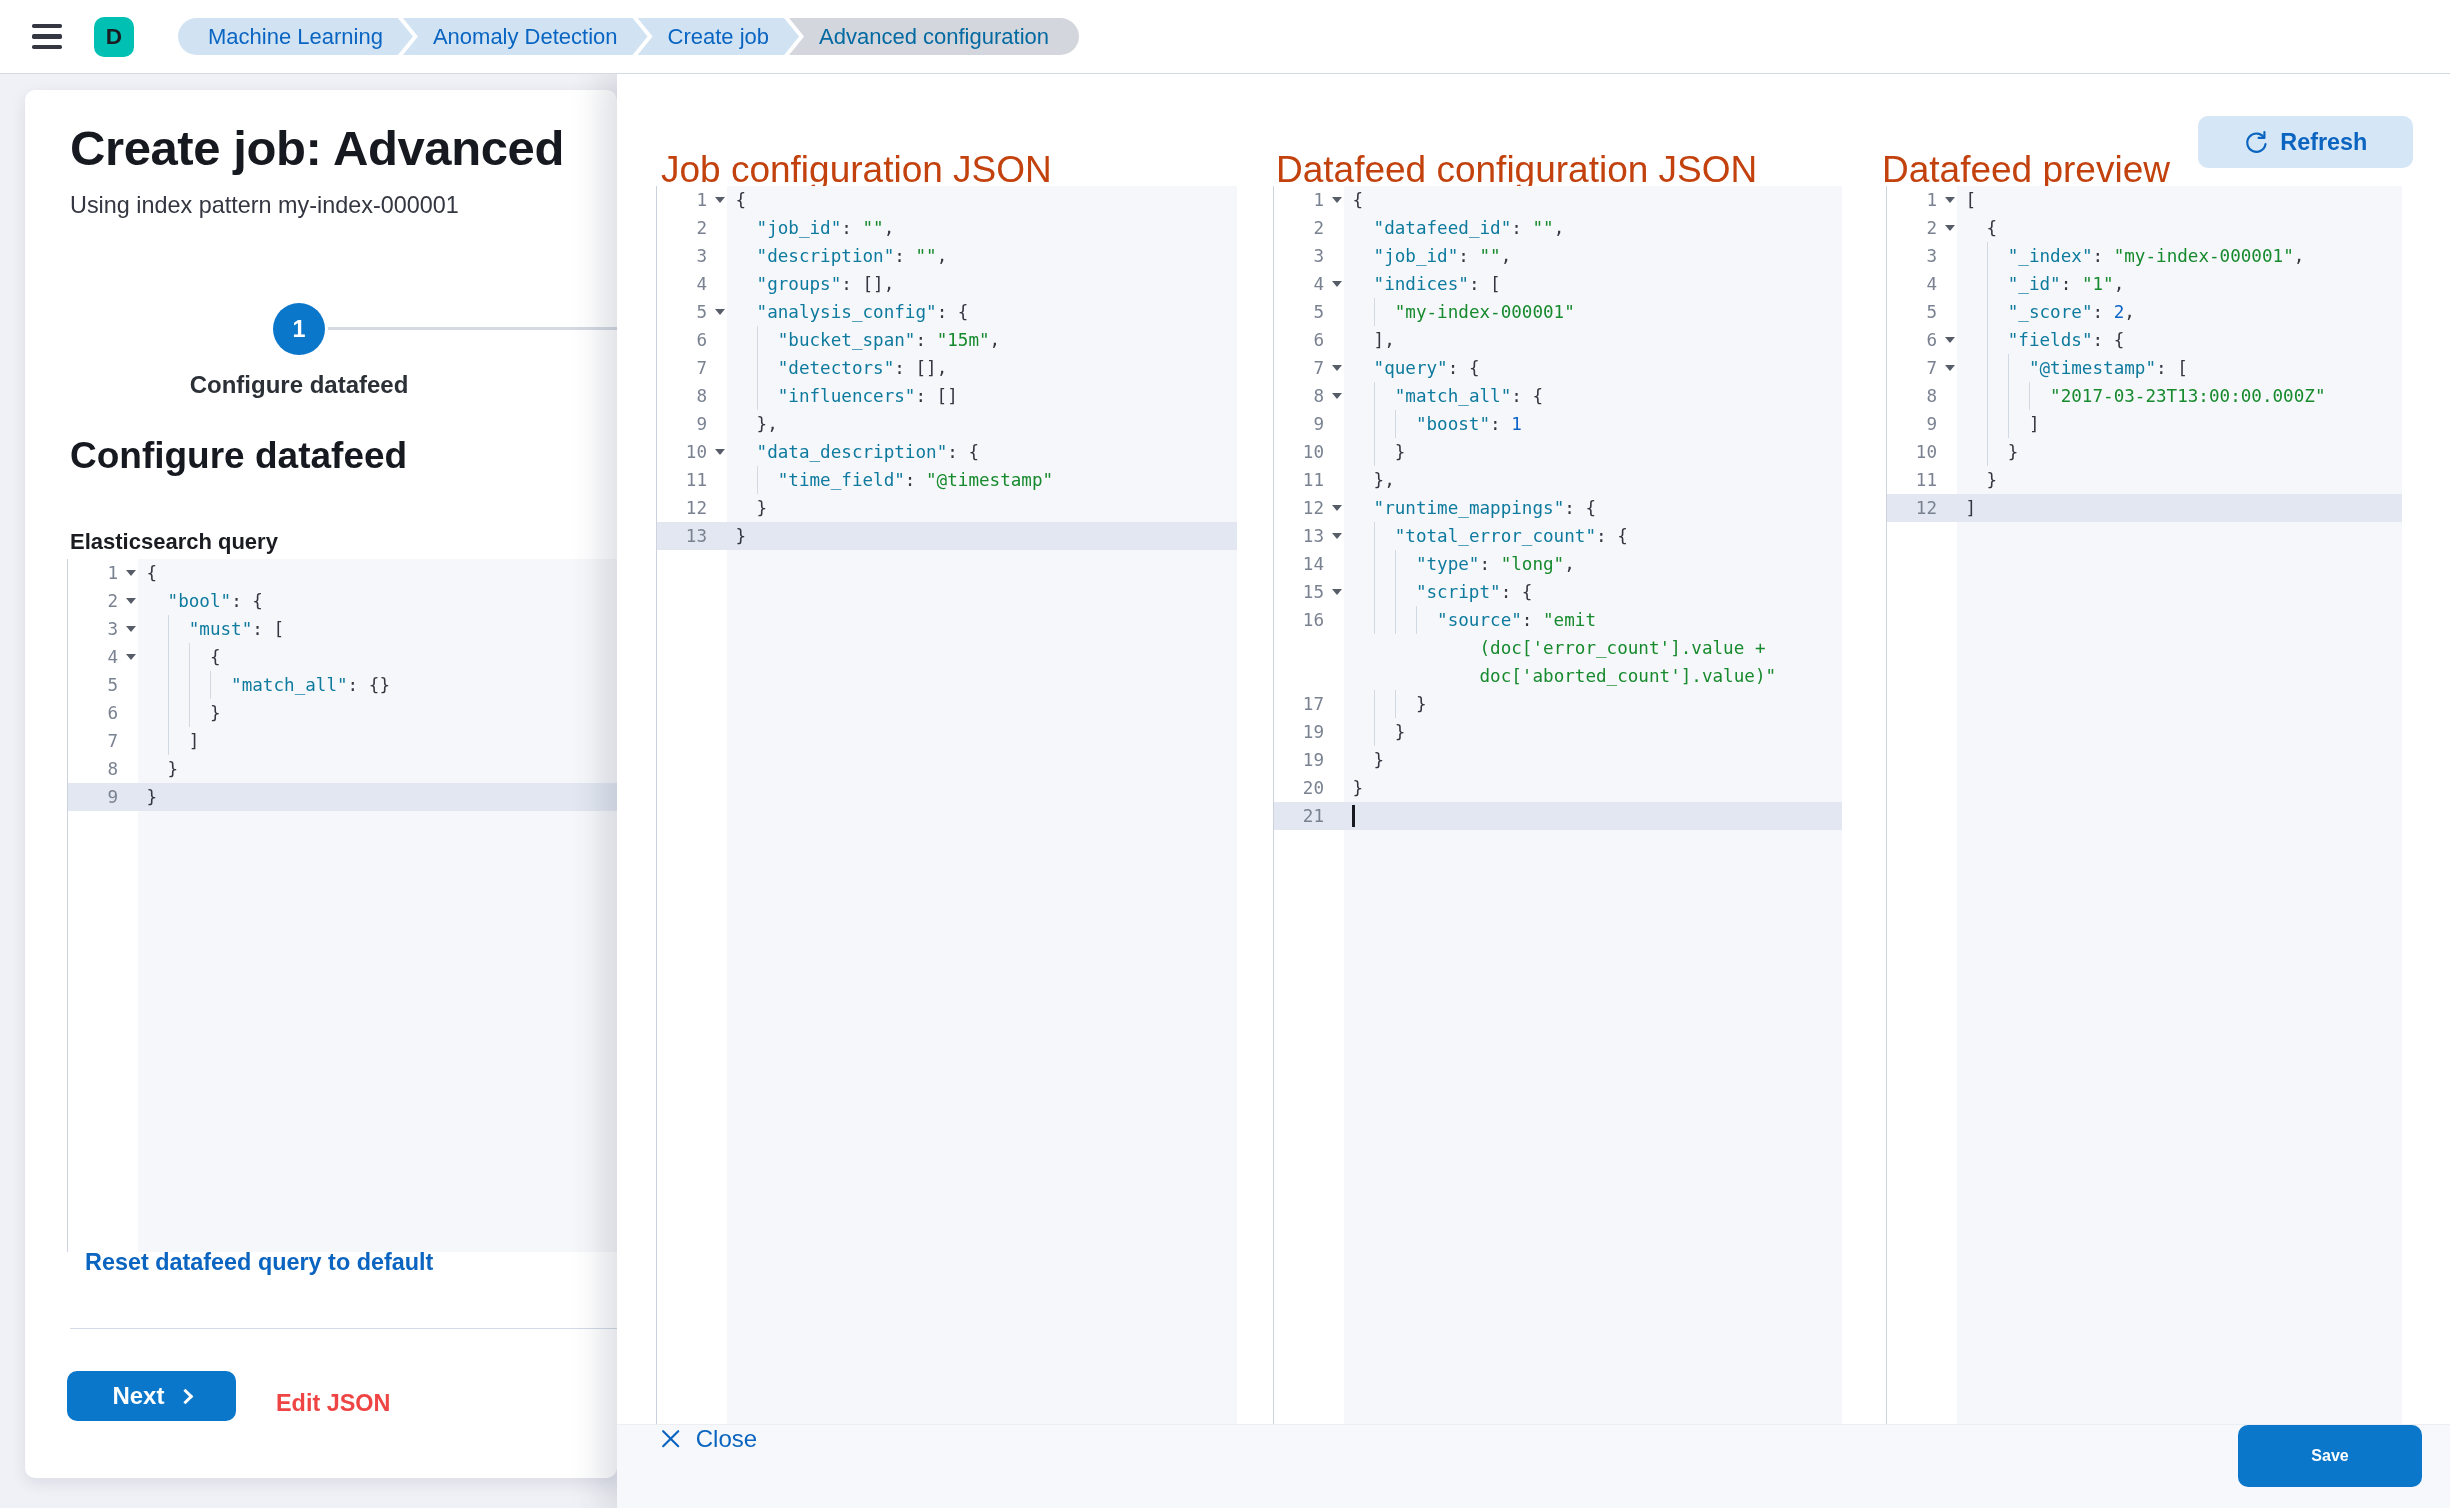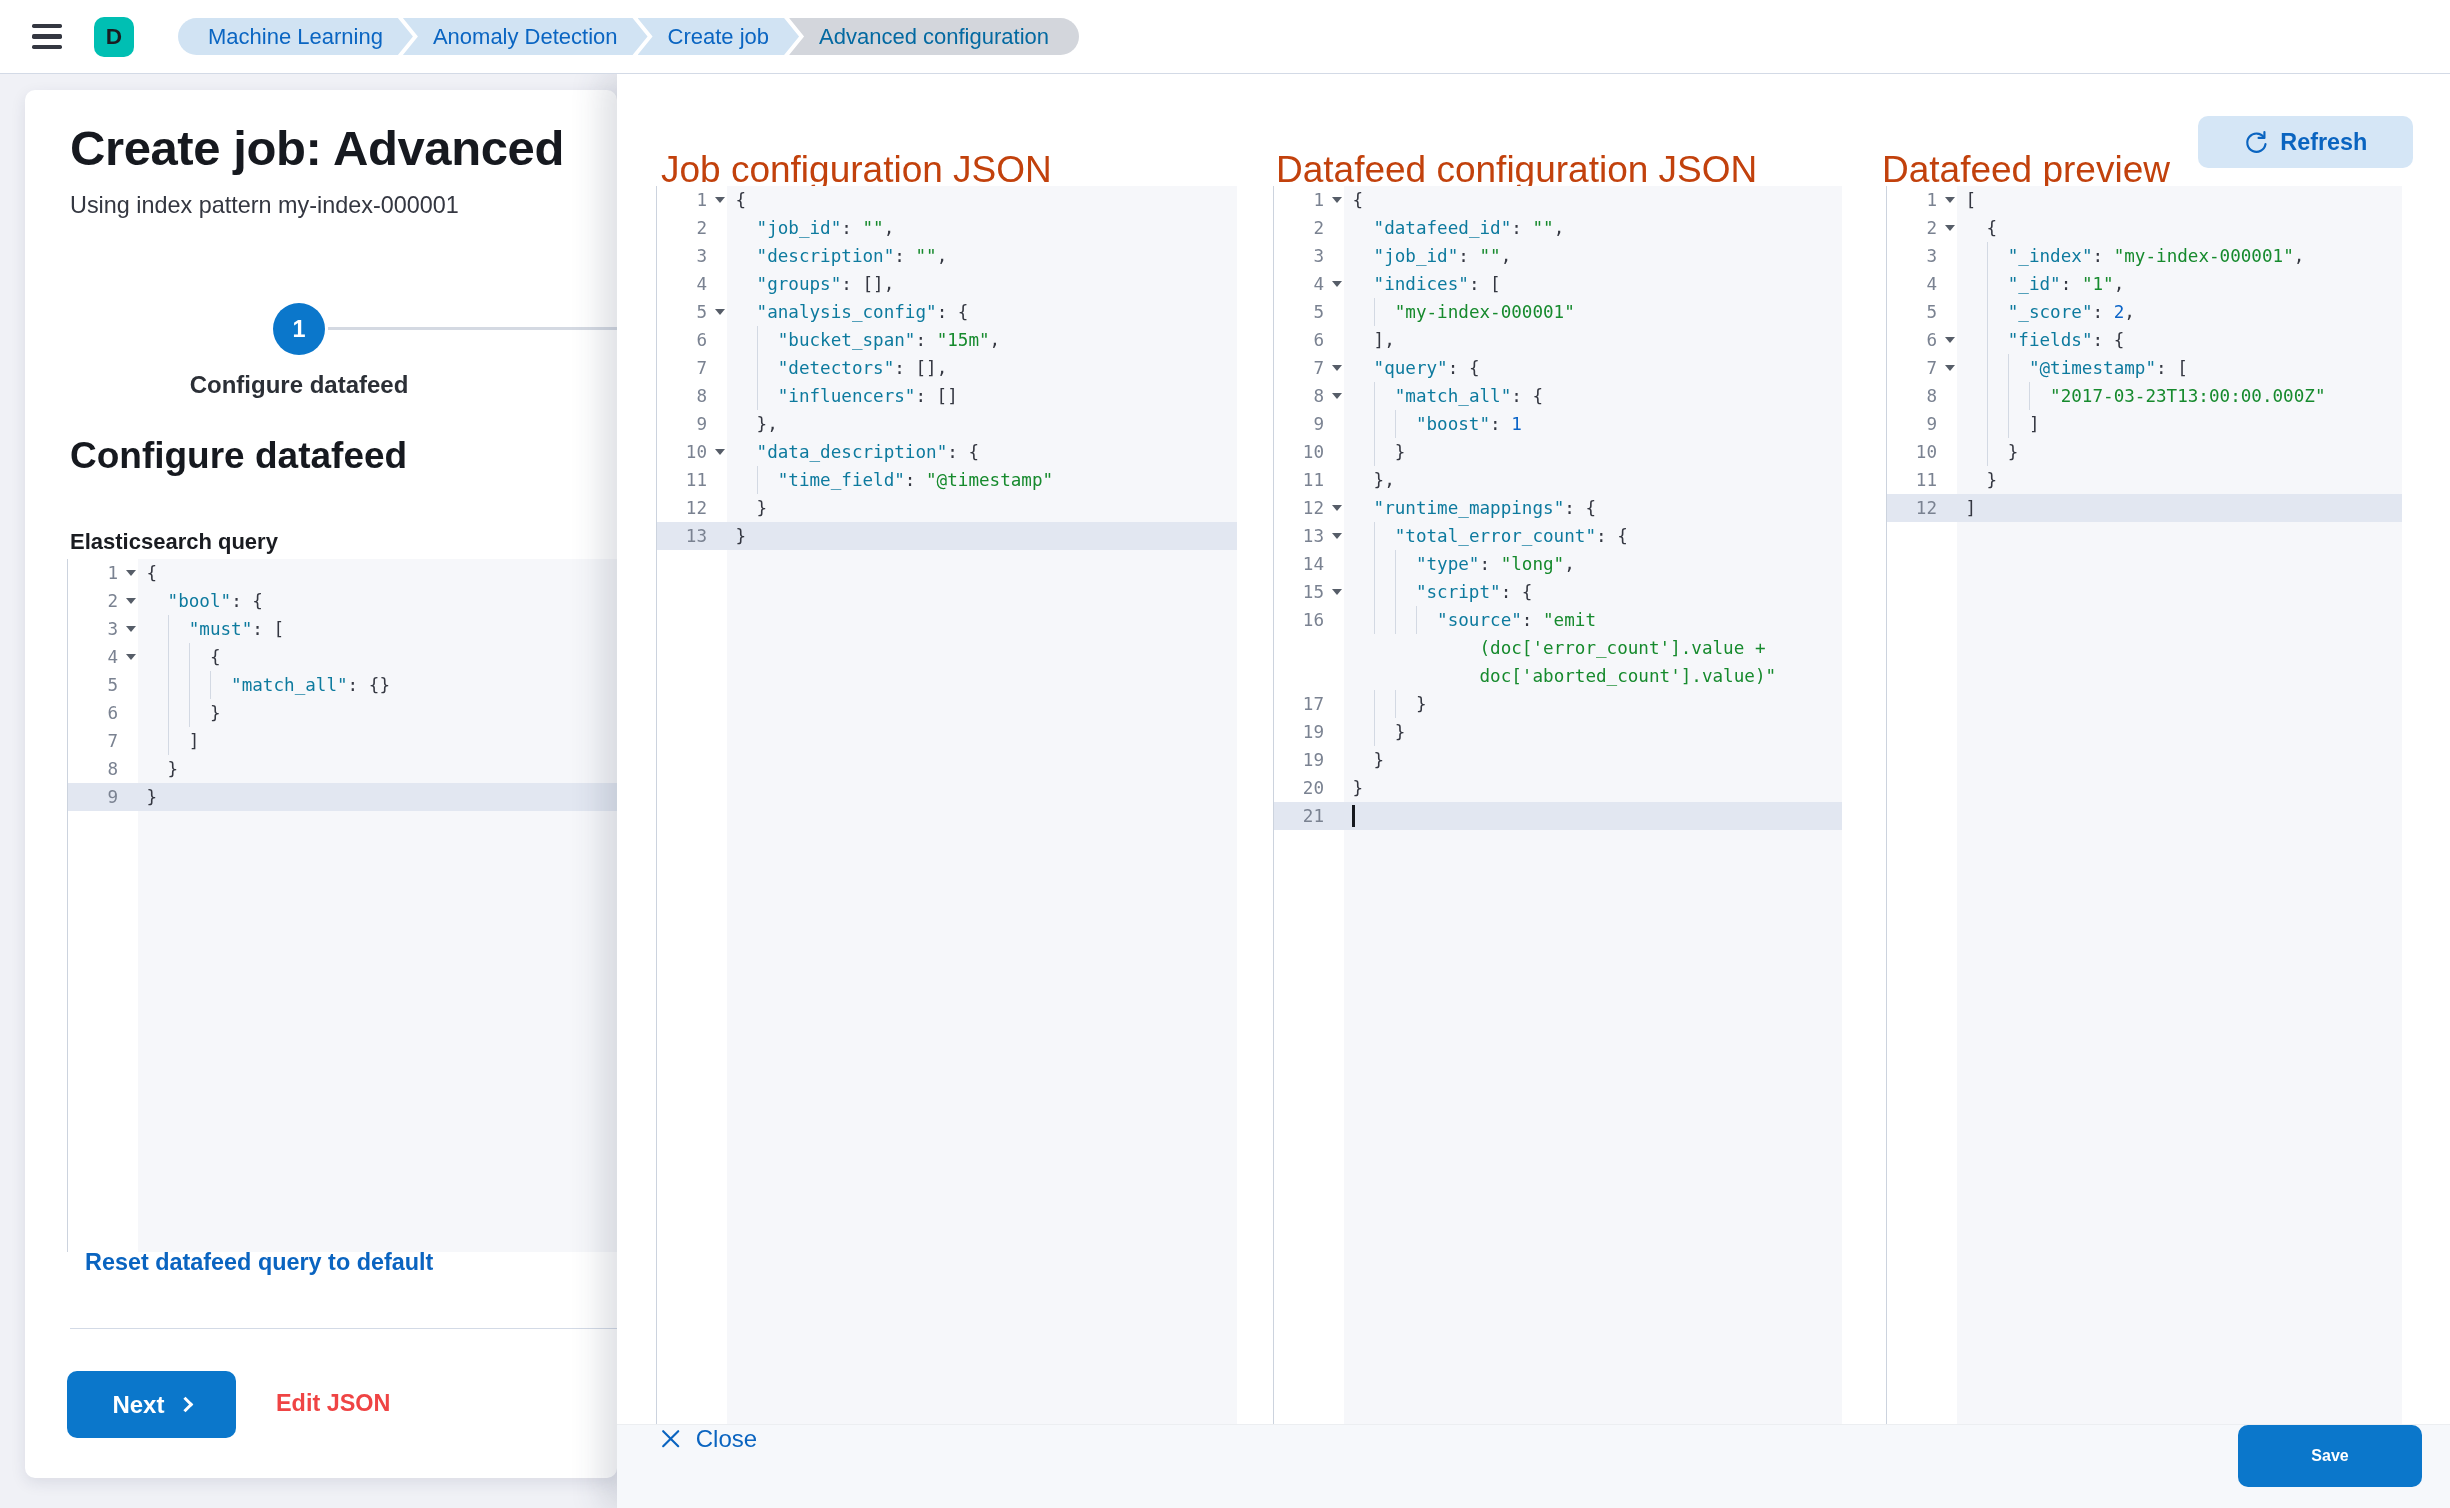--- a/index.html
+++ b/index.html
@@ -22,21 +22,21 @@
   .card-title { position:absolute; left:45px; top:30px; font-size:49px; font-weight:700; color:#16191f; letter-spacing:-0.4px; }
   .card-subtitle { position:absolute; left:45px; top:102px; font-size:23.4px; color:#343741; }
   .step-line { position:absolute; left:303px; top:237px; height:2.5px; width:289px; background:#d4d9e2; }
   .step-circle { position:absolute; left:248px; top:213px; width:52px; height:52px; border-radius:50%; background:#0b77cb; color:#fff; font-size:23.4px; font-weight:700; display:flex; align-items:center; justify-content:center; }
   .step-label { position:absolute; left:157px; top:281px; width:234px; text-align:center; font-size:24px; font-weight:700; color:#2b2f36; }
   .section-heading { position:absolute; left:45px; top:345px; font-size:37px; font-weight:700; color:#16191f; }
   .query-label { position:absolute; left:45px; top:439px; font-size:22px; font-weight:700; color:#1a1c21; }
   .reset-link { position:absolute; left:60px; top:1159px; font-size:23.4px; font-weight:600; color:#0a64c0; cursor:pointer; }
   .divider { position:absolute; left:45px; top:1238px; width:547px; height:0.8px; background:#d3dae6; }
   .btn-primary { background:#0b77cb; color:#fff; border:none; border-radius:10px; font-family:"Liberation Sans",sans-serif; font-weight:700; cursor:pointer; display:flex; align-items:center; justify-content:center; }
-  .next-btn { position:absolute; left:42px; top:1281px; width:169px; height:67px; font-size:24px; gap:13.4px; }
+  .next-btn { position:absolute; left:42px; top:1281px; width:169px; height:50px; font-size:24px; gap:13.4px; }
   .chev { width:11px; height:11px; border-top:3.3px solid #fff; border-right:3.3px solid #fff; transform:rotate(45deg); margin-left:1.7px; }
   .editjson-link { position:absolute; left:251px; top:1300px; font-size:23.4px; font-weight:600; color:#ef4444; cursor:pointer; }
 
   
   .flyout { position:absolute; left:617px; top:74px; width:1833px; height:1435px; background:#fff; box-shadow:-15px 0 30px rgba(50,60,90,.16); z-index:10; }
   .panel-heading { position:absolute; top:47px; font-size:37px; font-weight:400; color:#c2410c;margin-top:28px; }
   .refresh-btn { position:absolute; left:1581px; top:42px; width:215px; height:52px; border:none; border-radius:10px; background:#d5e6f6; color:#0a64c0; font-family:"Liberation Sans",sans-serif; font-size:23.4px; font-weight:600; display:flex; align-items:center; justify-content:center; gap:11.7px; cursor:pointer; }
   .flyout-footer { position:absolute; left:0; top:1350px; width:1833px; height:85px; background:#f6f8fb; border-top:0.8px solid rgba(0,0,0,.04); display:flex; align-items:flex-start; }
   .close-btn { margin-left:42px; display:flex; align-items:center; gap:13.4px; font-size:24px; font-weight:500; color:#0a64c0; cursor:pointer; background:none; border:none; font-family:"Liberation Sans",sans-serif; }
   .save-btn { margin-left:auto; margin-right:28px; width:184px; height:62px; font-size:16px; }

